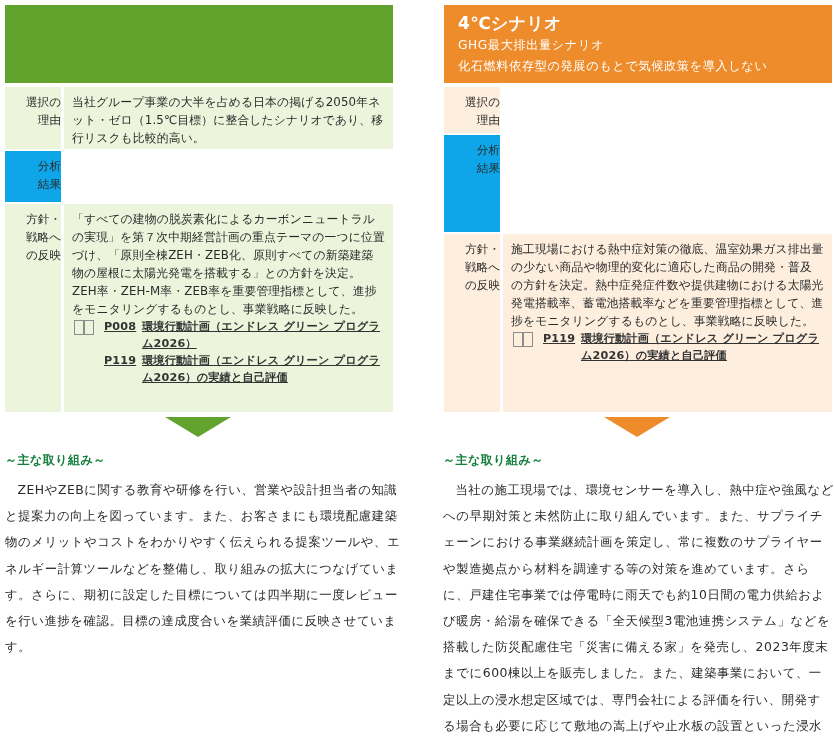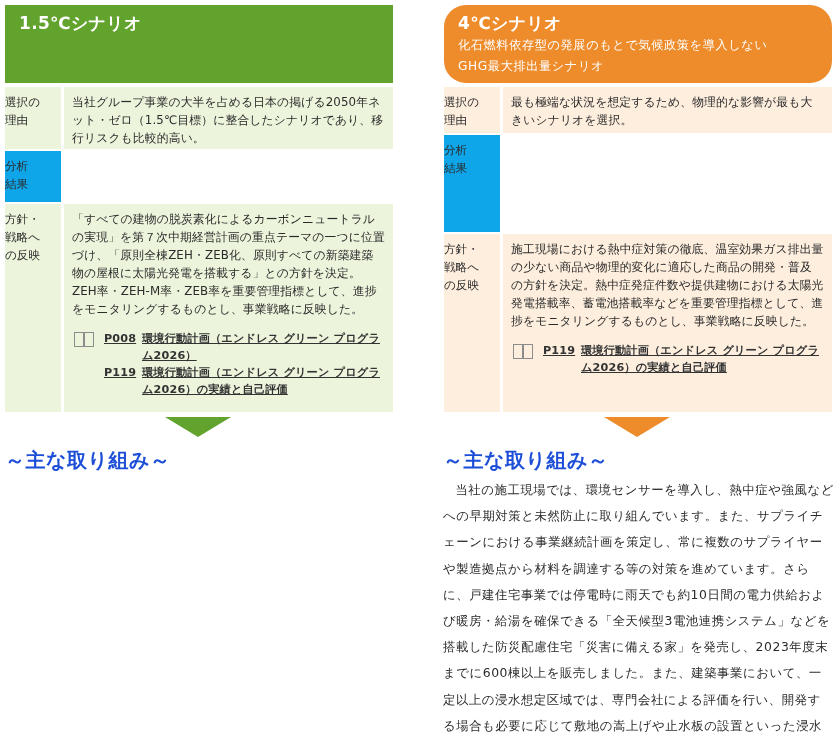--- a/index.html
+++ b/index.html
@@ -5,58 +5,57 @@
   * { box-sizing: border-box; margin: 0; padding: 0; }
   html, body { width: 834px; height: 743px; background: #ffffff; overflow: hidden; }
   body { font-family: "DejaVu Sans", "Liberation Sans", sans-serif; color: #2b2b2b; position: relative; }
 
   .panel { position: absolute; top: 5px; width: 388px; }
   .panel.left { left: 5px; }
   .panel.right { left: 444px; }
 
   .hdr { height: 78px; padding: 6px 14px 0 14px; color: #fff; }
   .left .hdr { background: #62a32e; }
-  .right .hdr { background: #ee8c2c; border-radius: 22px; }
+  .right .hdr { background: #ee8c2c; }
   .hdr-title { font-size: 17px; font-weight: bold; line-height: 24px; letter-spacing: 0.3px; }
   .hdr-sub { font-size: 12.2px; line-height: 21px; letter-spacing: 0.6px; }
 
   .rows { margin-top: 4px; }
   .row { display: flex; margin-bottom: 2px; }
-  .row .lbl { width: 56px; flex: 0 0 56px; font-size: 11.6px; line-height: 18px; text-align: left; padding-top: 6px; margin-right: 3px; }
+  .row .lbl { width: 56px; flex: 0 0 56px; font-size: 11.6px; line-height: 18px; text-align: right; padding-top: 6px; margin-right: 3px; }
   .row .txt { flex: 1; font-size: 11.8px; line-height: 18px; padding: 6px 8px 22px 8px; letter-spacing: 0.15px; }
   .left .row.tint .lbl, .left .row.tint .txt { background: #ecf4dc; }
   .right .row.tint .lbl, .right .row.tint .txt { background: #fdeede; }
   .row.grey .lbl, .row.grey .txt { background: #0ea5e9; }
 
-  .refs { margin-top: 12px; display: flex; }
+  .refs { margin-top: 0; display: flex; }
   .book { width: 20px; height: 15px; margin: 2px 10px 0 2px; position: relative; flex: 0 0 20px; }
   .book::before, .book::after { content: ""; position: absolute; top: 0; width: 9px; height: 13px; border: 1.5px solid #8c8c8c; background: transparent; }
   .book::before { left: 0; }
   .book::after { left: 9px; }
   .ref-list { flex: 1; }
   .ref { display: flex; font-size: 11.2px; line-height: 17px; font-weight: bold; color: #333; }
   .ref .pg { width: 38px; flex: 0 0 38px; text-decoration: underline; }
   .ref .rt { flex: 1; text-decoration: underline; }
 
   .arrow { position: absolute; width: 0; height: 0; border-left: 33px solid transparent; border-right: 33px solid transparent; border-top: 20px solid; }
   .left .arrow { border-top-color: #62a32e; left: 160px; top: 412px; }
   .right .arrow { border-top-color: #ee8c2c; left: 160px; top: 412px; }
 
   .main-sec { position: absolute; top: 447px; width: 400px; }
   .main-sec.left { left: 5px; }
   .main-sec.right { left: 443px; width: 391px; }
-  .main-h { font-size: 20px; font-weight: bold; color: #1d4ed8; line-height: 26px; letter-spacing: 0.5px; }
+  .main-h { font-size: 12px; font-weight: bold; color: #15803d; line-height: 26px; letter-spacing: 0.5px; }
   .main-p { margin-top: 4px; font-size: 12.4px; line-height: 26.2px; text-indent: 1em; letter-spacing: 0.55px; color: #2b2b2b; }
 </style>
 </head>
 <body>
 
 <div class="panel left">
   <div class="hdr">
-    <div class="hdr-title">1.5℃シナリオ</div>
   </div>
   <div class="rows">
     <div class="row tint" style="height:62px;">
       <div class="lbl"><span>選択の</span><br><span>理由</span></div>
       <div class="txt">当社グループ事業の大半を占める日本の掲げる2050年ネット・ゼロ（1.5℃目標）に整合したシナリオであり、移行リスクも比較的高い。</div>
     </div>
     <div class="row grey" style="height:51px;">
       <div class="lbl"><span>分析</span><br><span>結果</span></div>
     </div>
     <div class="row tint" style="height:208px;">
@@ -78,27 +77,26 @@
         </div>
       </div>
     </div>
   </div>
   <div class="arrow"></div>
 </div>
 
 <div class="panel right">
   <div class="hdr">
     <div class="hdr-title">4℃シナリオ</div>
+    <div class="hdr-sub">GHG最大排出量シナリオ</div>
     <div class="hdr-sub">化石燃料依存型の発展のもとで気候政策を導入しない</div>
-    <div class="hdr-sub">GHG最大排出量シナリオ</div>
   </div>
   <div class="rows">
     <div class="row tint" style="height:46px;">
       <div class="lbl"><span>選択の</span><br><span>理由</span></div>
-      <div class="txt">最も極端な状況を想定するため、物理的な影響が最も大きいシナリオを選択。</div>
     </div>
     <div class="row grey" style="height:97px;">
       <div class="lbl"><span>分析</span><br><span>結果</span></div>
     </div>
     <div class="row tint" style="height:178px;">
       <div class="lbl"><span>方針・</span><br><span>戦略へ</span><br><span>の反映</span></div>
       <div class="txt">
         <div>施工現場における熱中症対策の徹底、温室効果ガス排出量の少ない商品や物理的変化に適応した商品の開発・普及の方針を決定。熱中症発症件数や提供建物における太陽光発電搭載率、蓄電池搭載率などを重要管理指標として、進捗をモニタリングするものとし、事業戦略に反映した。</div>
         <div class="refs">
           <span class="book"></span>
@@ -110,18 +108,19 @@
           </div>
         </div>
       </div>
     </div>
   </div>
   <div class="arrow"></div>
 </div>
 
 <div class="main-sec left">
   <div class="main-h">～主な取り組み～</div>
+  <p class="main-p">ZEHやZEBに関する教育や研修を行い、営業や設計担当者の知識と提案力の向上を図っています。また、お客さまにも環境配慮建築物のメリットやコストをわかりやすく伝えられる提案ツールや、エネルギー計算ツールなどを整備し、取り組みの拡大につなげています。さらに、期初に設定した目標については四半期に一度レビューを行い進捗を確認。目標の達成度合いを業績評価に反映させています。</p>
 </div>
 
 <div class="main-sec right">
   <div class="main-h">～主な取り組み～</div>
   <p class="main-p">当社の施工現場では、環境センサーを導入し、熱中症や強風などへの早期対策と未然防止に取り組んでいます。また、サプライチェーンにおける事業継続計画を策定し、常に複数のサプライヤーや製造拠点から材料を調達する等の対策を進めています。さらに、戸建住宅事業では停電時に雨天でも約10日間の電力供給および暖房・給湯を確保できる「全天候型3電池連携システム」などを搭載した防災配慮住宅「災害に備える家」を発売し、2023年度末までに600棟以上を販売しました。また、建築事業において、一定以上の浸水想定区域では、専門会社による評価を行い、開発する場合も必要に応じて敷地の嵩上げや止水板の設置といった浸水対策を実施しています。</p>
 </div>
 
 </body></html>

